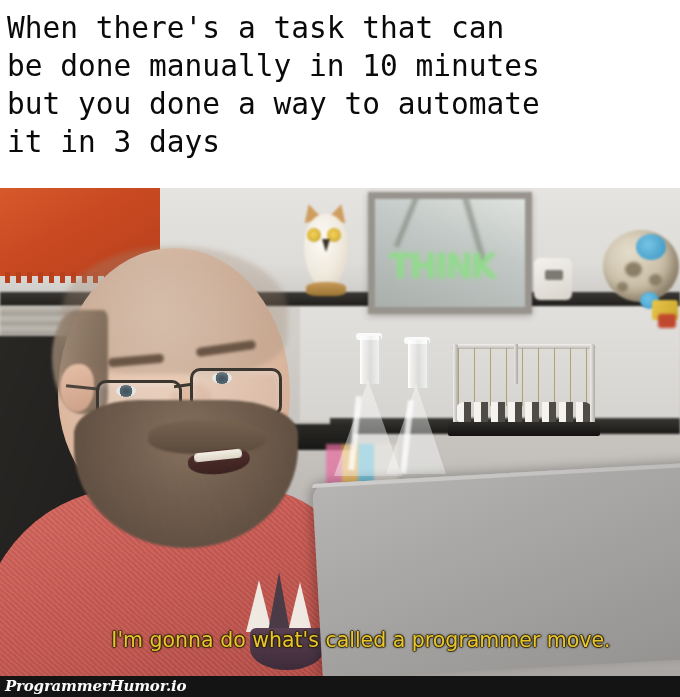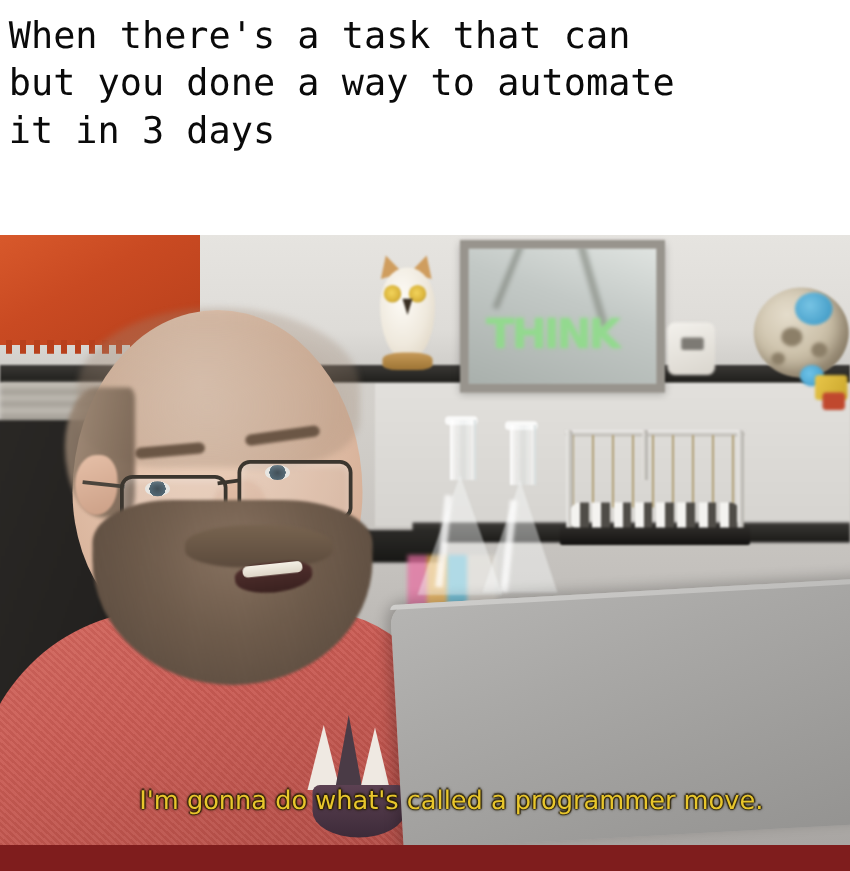--- a/index.html
+++ b/index.html
@@ -654,20 +654,21 @@
 
   .blurlite { filter: blur(1.8px); }
 </style>
 </head>
 <body>
 
 <div id="meme">
 
   <div class="caption-block">
     <div class="caption-line">When there's a task that can</div>
+    <div class="caption-line">be done manually in 10 minutes</div>
     <div class="caption-line">but you done a way to automate</div>
     <div class="caption-line">it in 3 days</div>
   </div>
 
   <div class="photo">
 
     <div class="wall"></div>
     <div class="shelf-upper"></div>
     <div class="wall-mid"></div>
     <div class="shelf-edge-1"></div>
@@ -777,14 +778,17 @@
     </div>
 
     <div class="laptop">
       <div class="laptop-edge"></div>
     </div>
 
   </div>
 
   <div class="subtitle">I'm gonna do what's called a programmer move.</div>
 
+  <div class="watermark-bar">
+    <div class="watermark-text">ProgrammerHumor.io</div>
+  </div>
 
 </div>
 
 </body></html>

